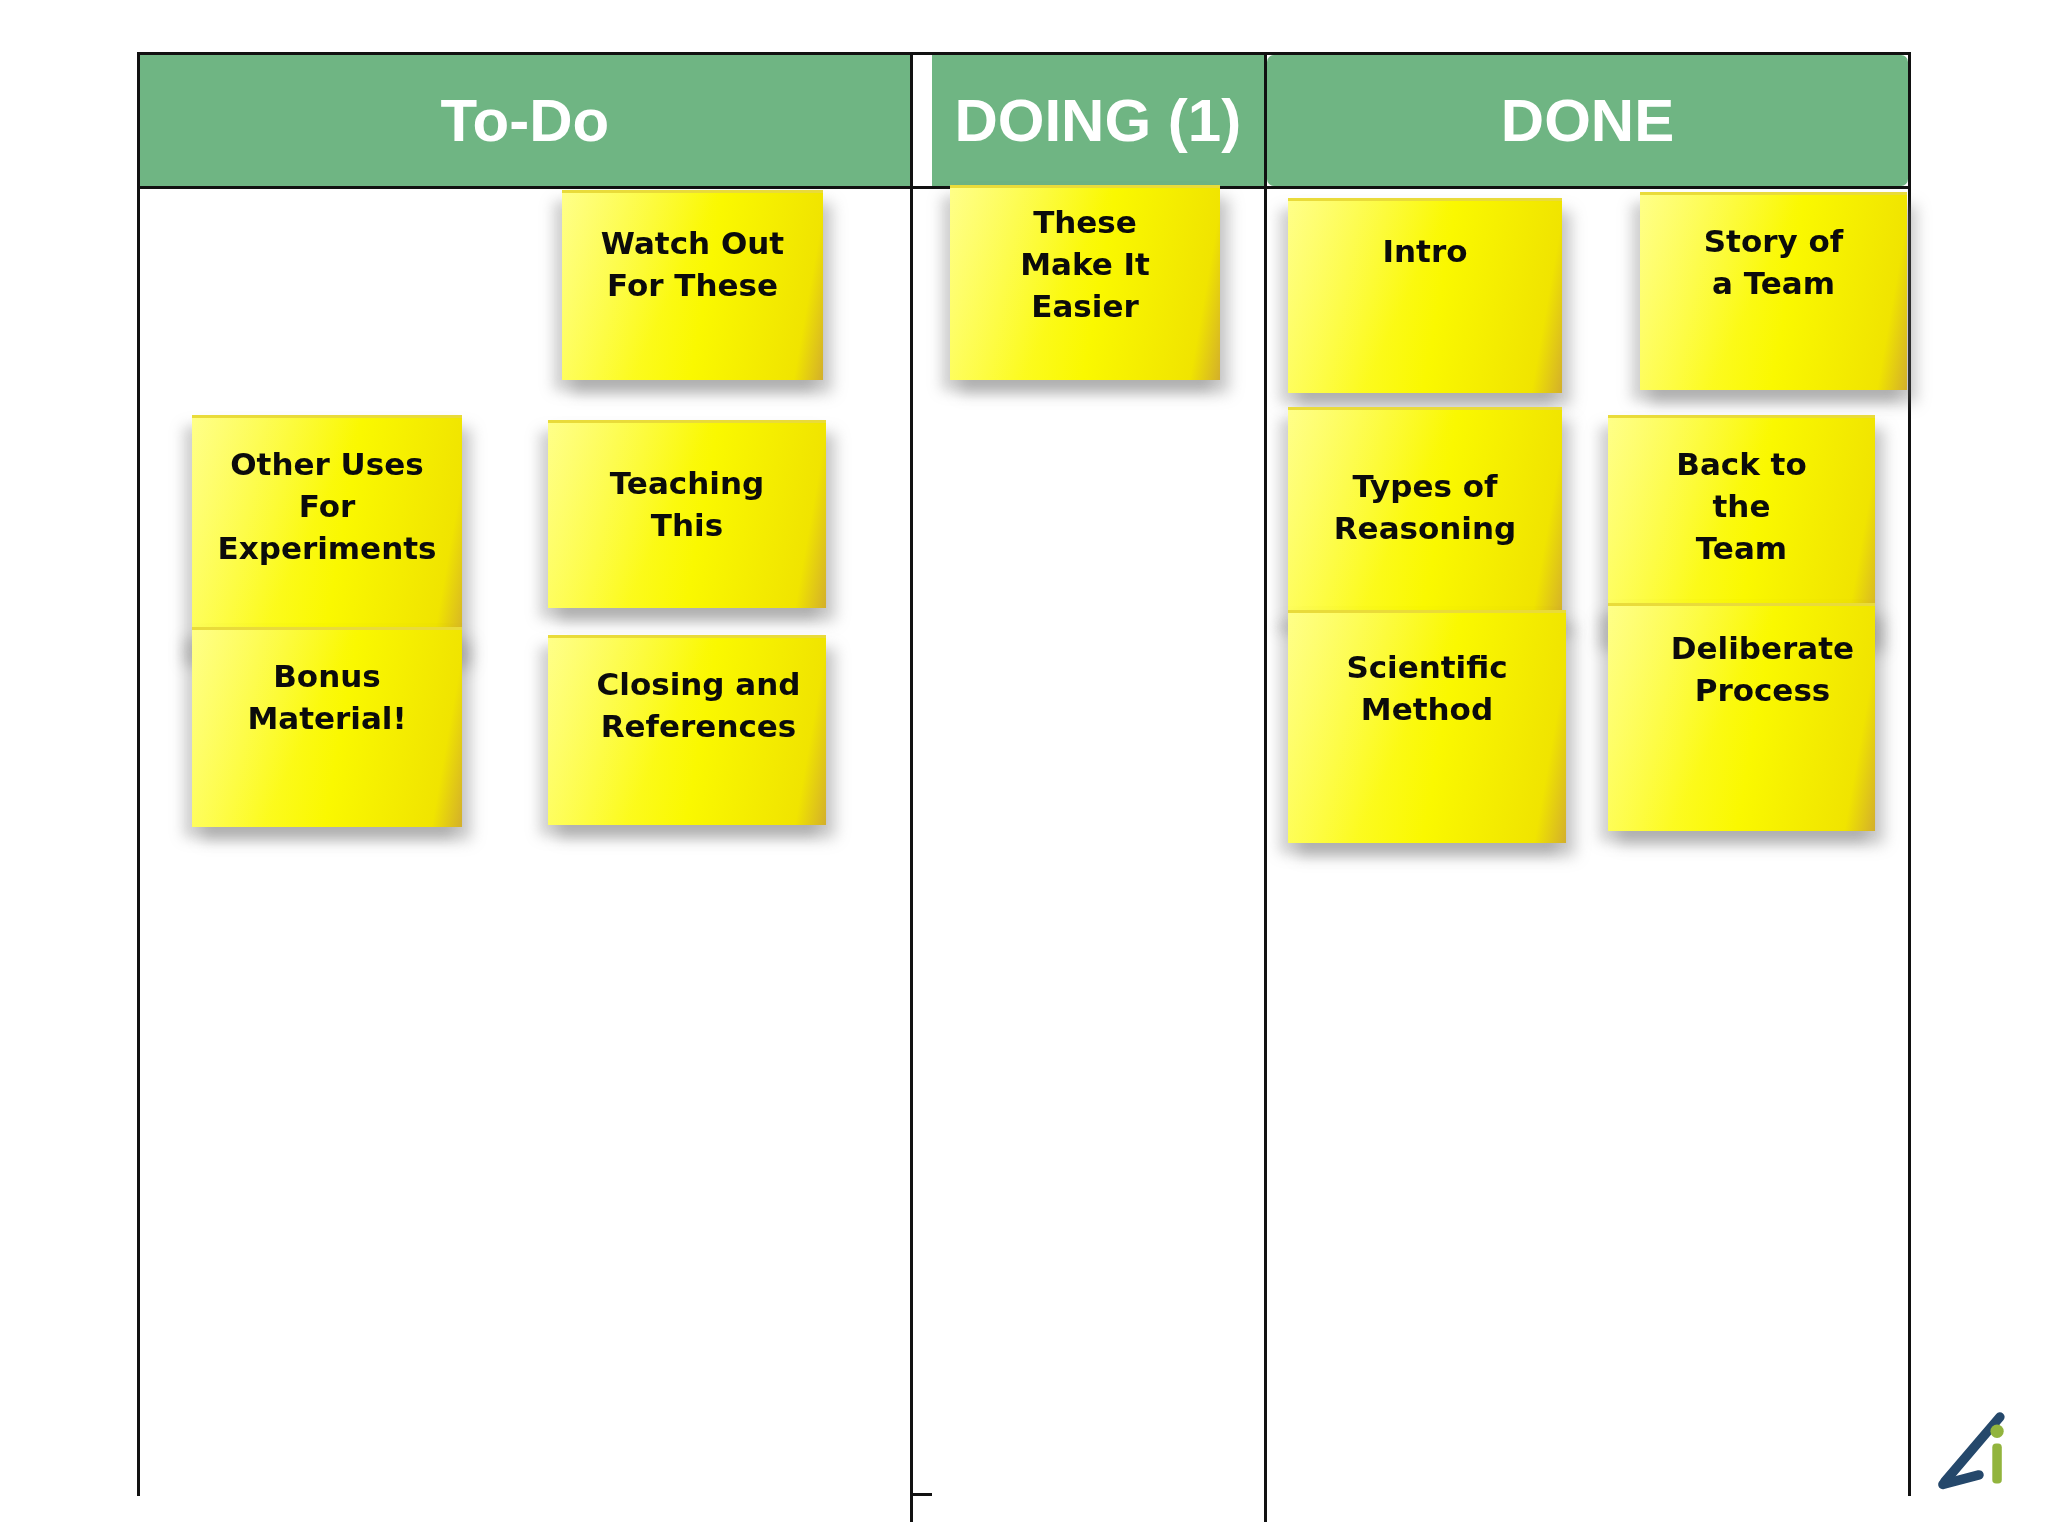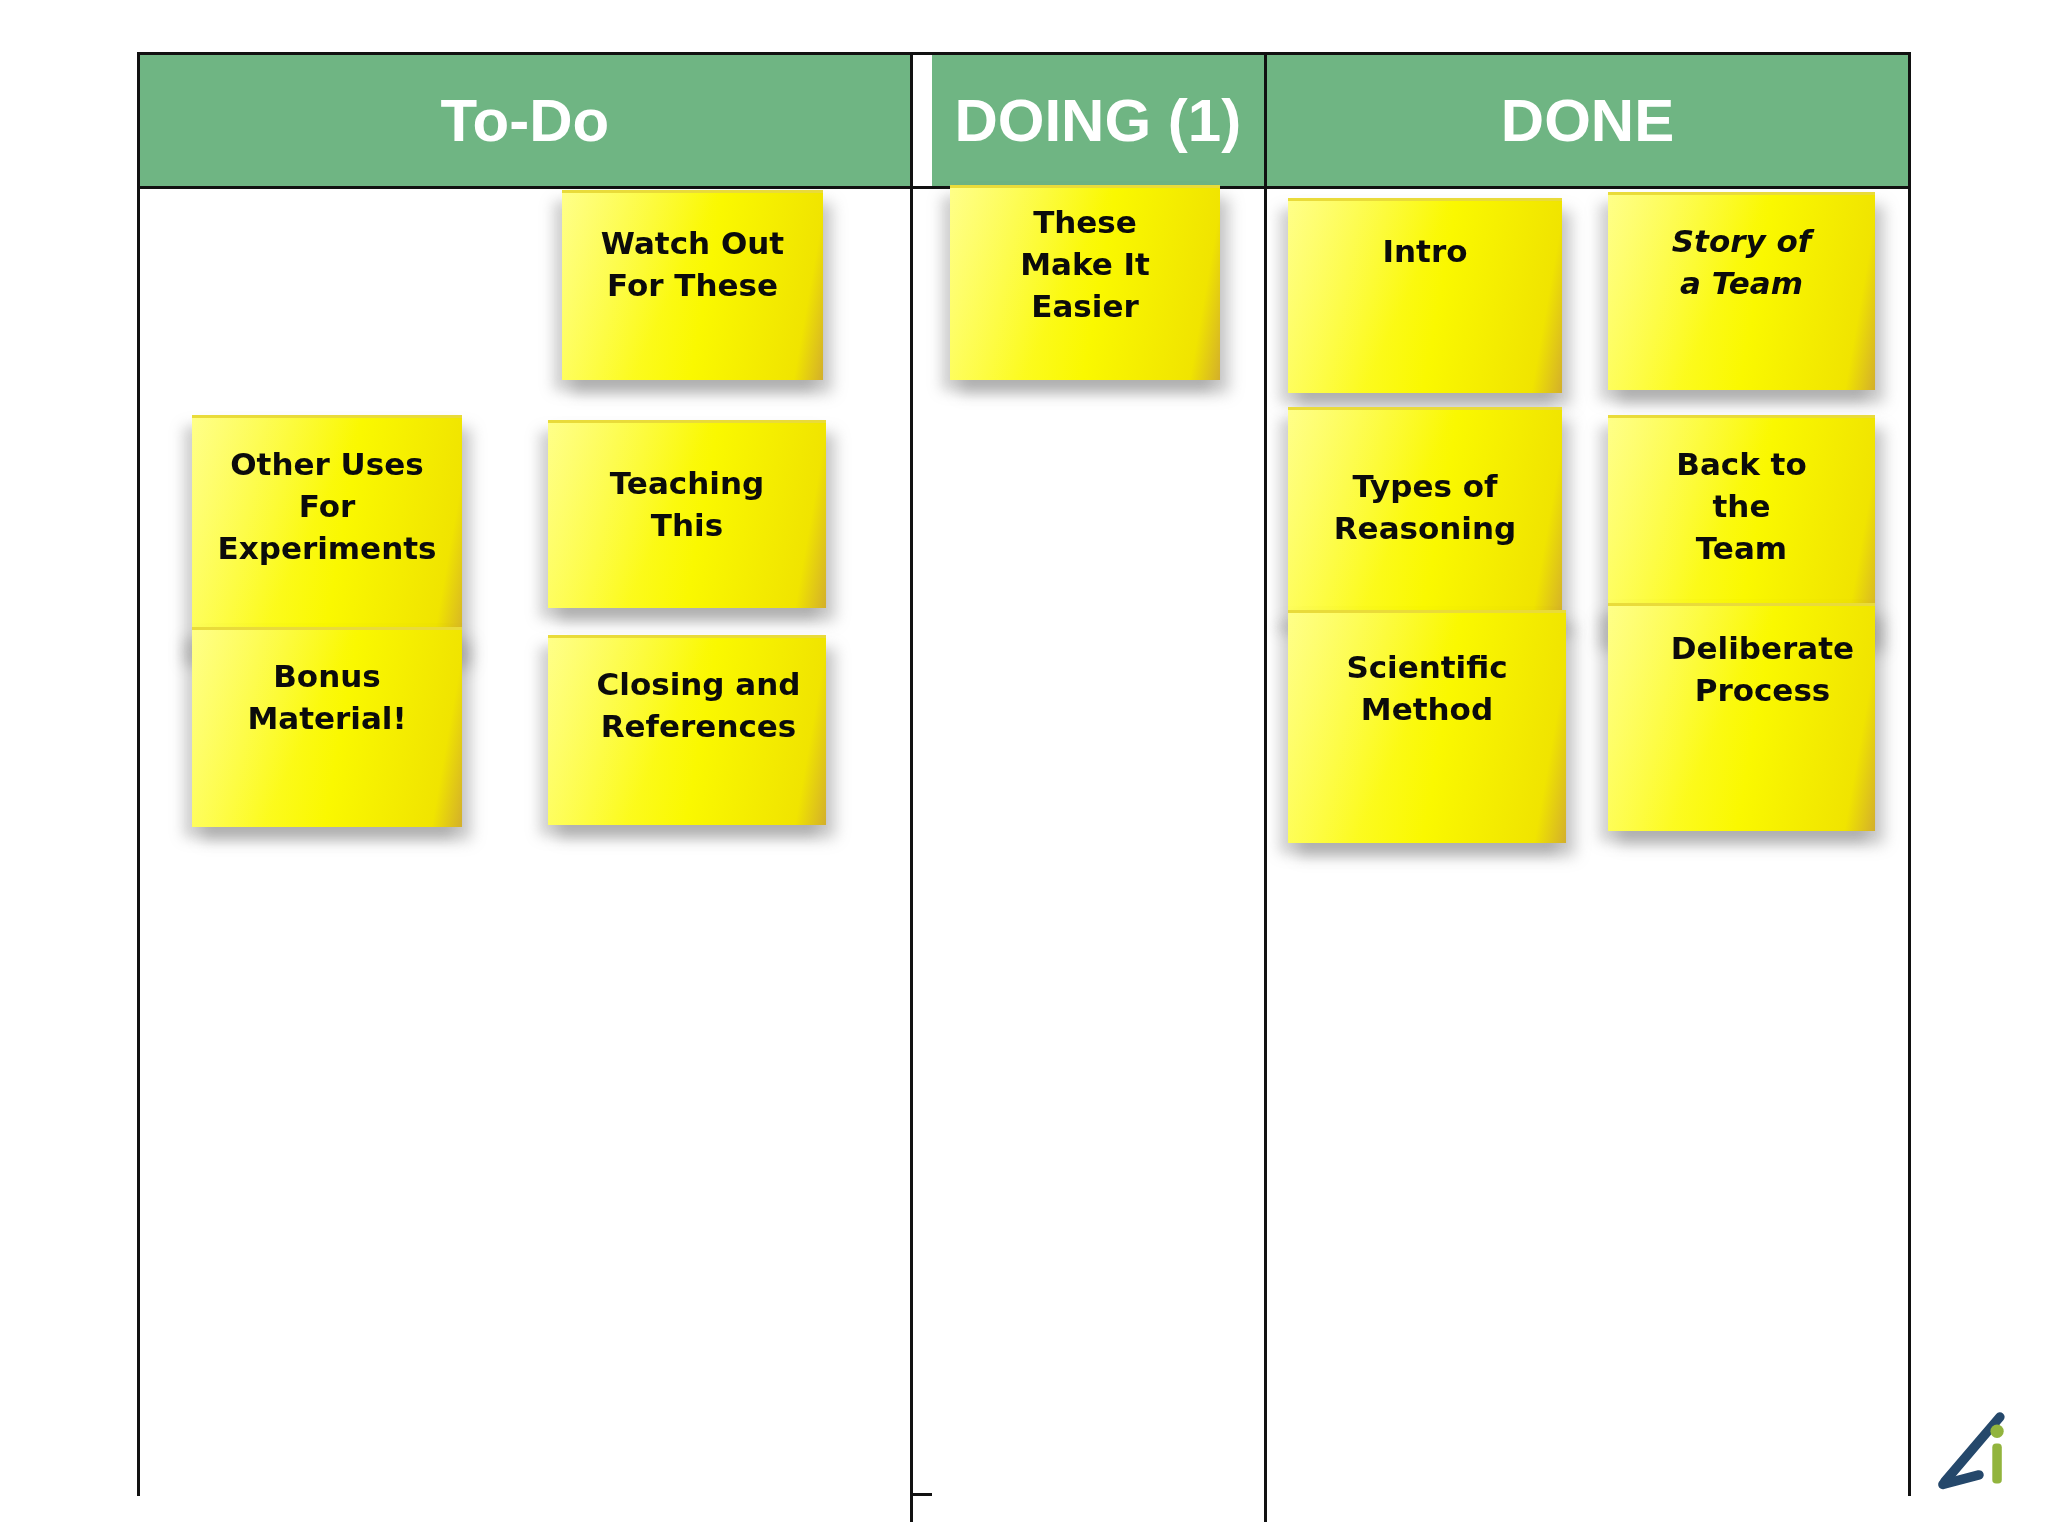--- a/index.html
+++ b/index.html
@@ -45,21 +45,21 @@
     display: flex;
     height: 1333px;
     box-sizing: border-box;
   }
   .body-cell {
     background: #ffffff;
     box-sizing: border-box;
   }
   .col-todo  { width: 781px; border-right: 3px solid var(--border-black, #111); }
   .col-doing { width: 339px; border-right: 3px solid var(--border-black, #111); margin-left: 19px; }
-  .col-done  { width: 648px; }
+  .col-done  { width: 648px; border-radius: 7px; }
 
   
   .note {
     position: absolute;
     box-sizing: border-box;
     background:
       linear-gradient(115deg, rgba(255,255,255,0.30) 0%, rgba(255,255,255,0.00) 45%),
       linear-gradient(100deg,
         var(--note-yellow-light, #FFFF55) 0%,
         var(--note-yellow, #FAF800) 55%,
@@ -146,21 +146,21 @@
   <div class="note" style="left:810px; top:130px; width:270px; height:195px; padding-top:14px;">
     <span class="note-text">These
 Make It
 Easier</span>
   </div>
 
   <div class="note" style="left:1148px; top:143px; width:274px; height:195px; padding-top:30px;">
     <span class="note-text">Intro</span>
   </div>
 
-  <div class="note" style="left:1468px; top:137px; width:267px; height:198px; padding-top:26px;font-style:italic;">
+  <div class="note" style="left:1500px; top:137px; width:267px; height:198px; padding-top:26px;">
     <span class="note-text">Story of
 a Team</span>
   </div>
 
   <div class="note" style="left:1148px; top:352px; width:274px; height:215px; padding-top:56px;">
     <span class="note-text">Types of
 Reasoning</span>
   </div>
 
   <div class="note" style="left:1468px; top:360px; width:267px; height:224px; padding-top:26px;">

